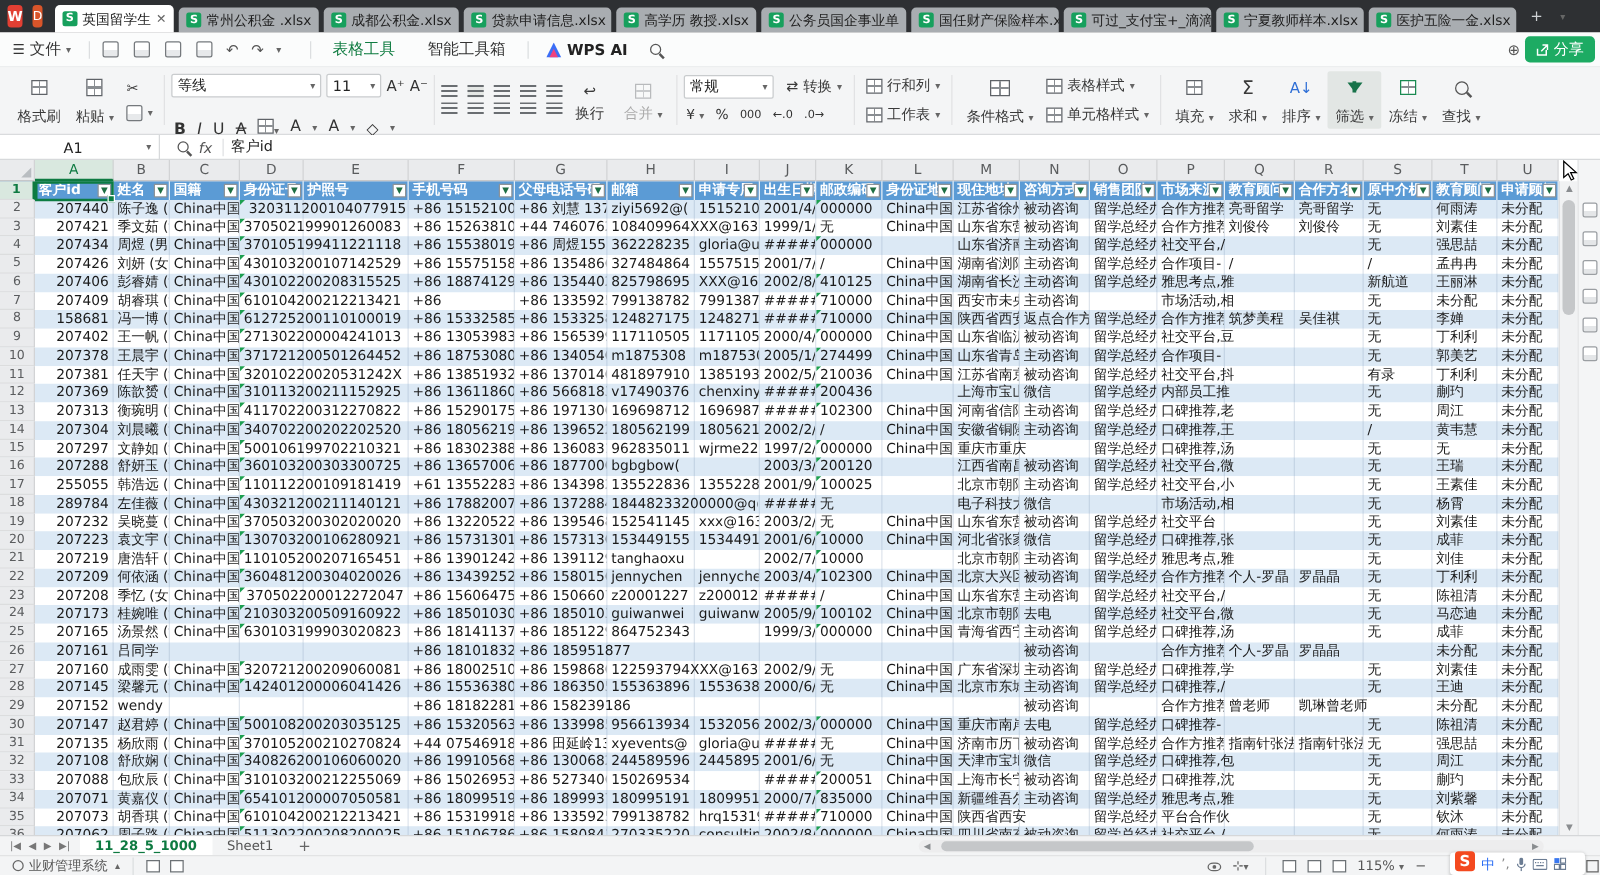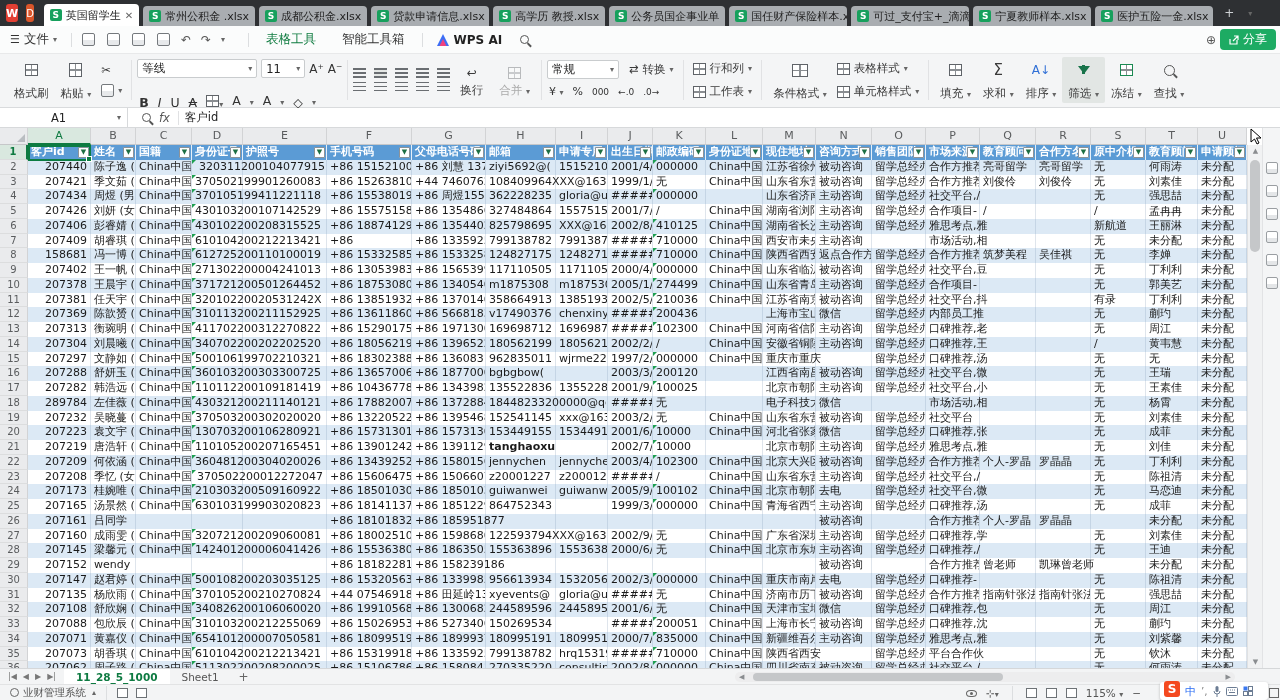--- a/index.html
+++ b/index.html
@@ -570,21 +570,21 @@
           <div class="cell" style="width: 57px; flex-basis: 57px;">China中国</div>
           <div class="cell" style="width: 53px; flex-basis: 53px;">湖南省浏阳</div>
           <div class="cell" style="width: 56px; flex-basis: 56px;">主动咨询</div>
           <div class="cell" style="width: 54px; flex-basis: 54px;">留学总经办</div>
           <div class="cell" style="width: 54px; flex-basis: 54px;">合作项目-</div>
           <div class="cell" style="width: 56px; flex-basis: 56px; overflow: visible;">
             <span class="ovspan" style="width: 106px;">/</span>
           </div>
           <div class="cell" style="width: 55px; flex-basis: 55px;"></div>
           <div class="cell" style="width: 55px; flex-basis: 55px;">/</div>
-          <div class="cell" style="width: 52px; flex-basis: 52px; font-family: Liberation Serif, serif;">孟冉冉</div>
+          <div class="cell" style="width: 52px; flex-basis: 52px;">孟冉冉</div>
           <div class="cell" style="width: 49px; flex-basis: 49px;">未分配</div>
         </div>
         <div class="grow band">
           <div class="rn">6</div>
           <div class="cell rt" style="width: 63px; flex-basis: 63px;">207406</div>
           <div class="cell" style="width: 45px; flex-basis: 45px;">彭睿婧 (女</div>
           <div class="cell" style="width: 56px; flex-basis: 56px;">China中国</div>
           <div class="cell" style="width: 51px; flex-basis: 51px; overflow: visible;">
             <span class="ovspan" style="width: 130px;">430102200208315525</span>
             <span class="tri"></span>
@@ -730,21 +730,21 @@
           <div class="cell rt" style="width: 63px; flex-basis: 63px;">207381</div>
           <div class="cell" style="width: 45px; flex-basis: 45px;">任天宇 (女</div>
           <div class="cell" style="width: 56px; flex-basis: 56px;">China中国</div>
           <div class="cell" style="width: 51px; flex-basis: 51px; overflow: visible;">
             <span class="ovspan" style="width: 130px;">32010220020531242X</span>
             <span class="tri"></span>
           </div>
           <div class="cell" style="width: 84px; flex-basis: 84px;"></div>
           <div class="cell" style="width: 85px; flex-basis: 85px;">+86 13851932</div>
           <div class="cell" style="width: 74px; flex-basis: 74px;">+86 1370140948</div>
-          <div class="cell" style="width: 70px; flex-basis: 70px;">358664913</div>
+          <div class="cell" style="width: 70px; flex-basis: 70px;">481897910</div>
           <div class="cell" style="width: 52px; flex-basis: 52px;">138519326</div>
           <div class="cell rt" style="width: 45px; flex-basis: 45px;">2002/5/31</div>
           <div class="cell" style="width: 53px; flex-basis: 53px;">210036<span class="tri"></span></div>
           <div class="cell" style="width: 57px; flex-basis: 57px;">China中国</div>
           <div class="cell" style="width: 53px; flex-basis: 53px;">江苏省南京</div>
           <div class="cell" style="width: 56px; flex-basis: 56px;">被动咨询</div>
           <div class="cell" style="width: 54px; flex-basis: 54px;">留学总经办</div>
           <div class="cell" style="width: 54px; flex-basis: 54px; overflow: visible;">
             <span class="ovspan" style="width: 160px;">社交平台,抖</span>
           </div>
@@ -904,29 +904,29 @@
             <span class="ovspan" style="width: 160px;">社交平台,微</span>
           </div>
           <div class="cell" style="width: 56px; flex-basis: 56px;"></div>
           <div class="cell" style="width: 55px; flex-basis: 55px;"></div>
           <div class="cell" style="width: 55px; flex-basis: 55px;">无</div>
           <div class="cell" style="width: 52px; flex-basis: 52px;">王瑞</div>
           <div class="cell" style="width: 49px; flex-basis: 49px;">未分配</div>
         </div>
         <div class="grow">
           <div class="rn">17</div>
-          <div class="cell rt" style="width: 63px; flex-basis: 63px;">207282</div>
+          <div class="cell rt" style="width: 63px; flex-basis: 63px;">255055</div>
           <div class="cell" style="width: 45px; flex-basis: 45px;">韩浩远 (男</div>
           <div class="cell" style="width: 56px; flex-basis: 56px;">China中国</div>
           <div class="cell" style="width: 51px; flex-basis: 51px; overflow: visible;">
             <span class="ovspan" style="width: 130px;">110112200109181419</span>
             <span class="tri"></span>
           </div>
           <div class="cell" style="width: 84px; flex-basis: 84px;"></div>
-          <div class="cell" style="width: 85px; flex-basis: 85px;">+86 10436778</div>
+          <div class="cell" style="width: 85px; flex-basis: 85px;">+61 13552283</div>
           <div class="cell" style="width: 74px; flex-basis: 74px;">+86 1343982452</div>
           <div class="cell" style="width: 70px; flex-basis: 70px;">135522836</div>
           <div class="cell" style="width: 52px; flex-basis: 52px;">135522836</div>
           <div class="cell rt" style="width: 45px; flex-basis: 45px;">2001/9/18</div>
           <div class="cell" style="width: 53px; flex-basis: 53px; overflow: visible;">
             <span class="ovspan" style="width: 105px;">100025</span>
             <span class="tri"></span>
           </div>
           <div class="cell" style="width: 57px; flex-basis: 57px;"></div>
           <div class="cell" style="width: 53px; flex-basis: 53px;">北京市朝阳</div>
@@ -1039,21 +1039,21 @@
           <div class="cell rt" style="width: 63px; flex-basis: 63px;">207219</div>
           <div class="cell" style="width: 45px; flex-basis: 45px;">唐浩轩 (男</div>
           <div class="cell" style="width: 56px; flex-basis: 56px;">China中国</div>
           <div class="cell" style="width: 51px; flex-basis: 51px; overflow: visible;">
             <span class="ovspan" style="width: 130px;">110105200207165451</span>
             <span class="tri"></span>
           </div>
           <div class="cell" style="width: 84px; flex-basis: 84px;"></div>
           <div class="cell" style="width: 85px; flex-basis: 85px;">+86 13901242</div>
           <div class="cell" style="width: 74px; flex-basis: 74px;">+86 1391129694</div>
-          <div class="cell" style="width: 70px; flex-basis: 70px; overflow: visible; font-weight: bold;">
+          <div class="cell" style="width: 70px; flex-basis: 70px; overflow: visible;">
             <span class="ovspan" style="width: 117px;">tanghaoxu</span>
           </div>
           <div class="cell" style="width: 52px; flex-basis: 52px;"></div>
           <div class="cell rt" style="width: 45px; flex-basis: 45px;">2002/7/16</div>
           <div class="cell" style="width: 53px; flex-basis: 53px; overflow: visible;">
             <span class="ovspan" style="width: 105px;">10000</span>
             <span class="tri"></span>
           </div>
           <div class="cell" style="width: 57px; flex-basis: 57px;"></div>
           <div class="cell" style="width: 53px; flex-basis: 53px;">北京市朝阳</div>

